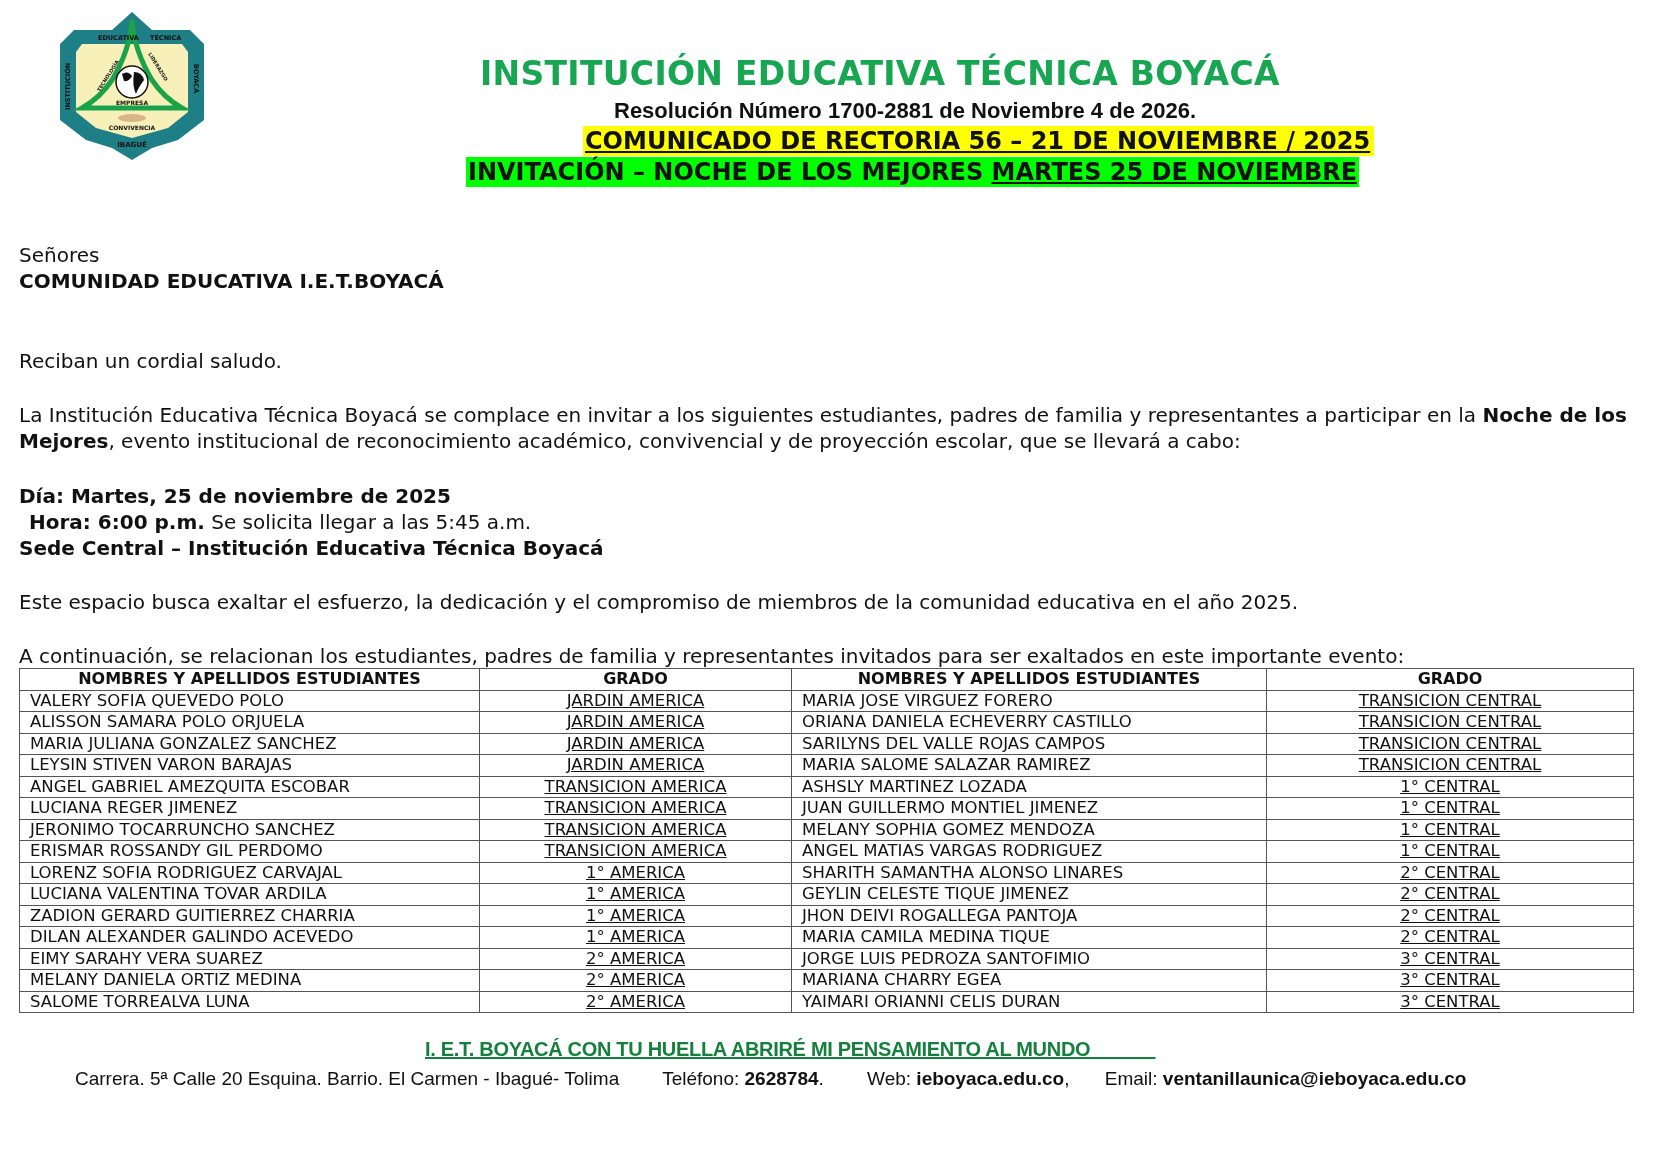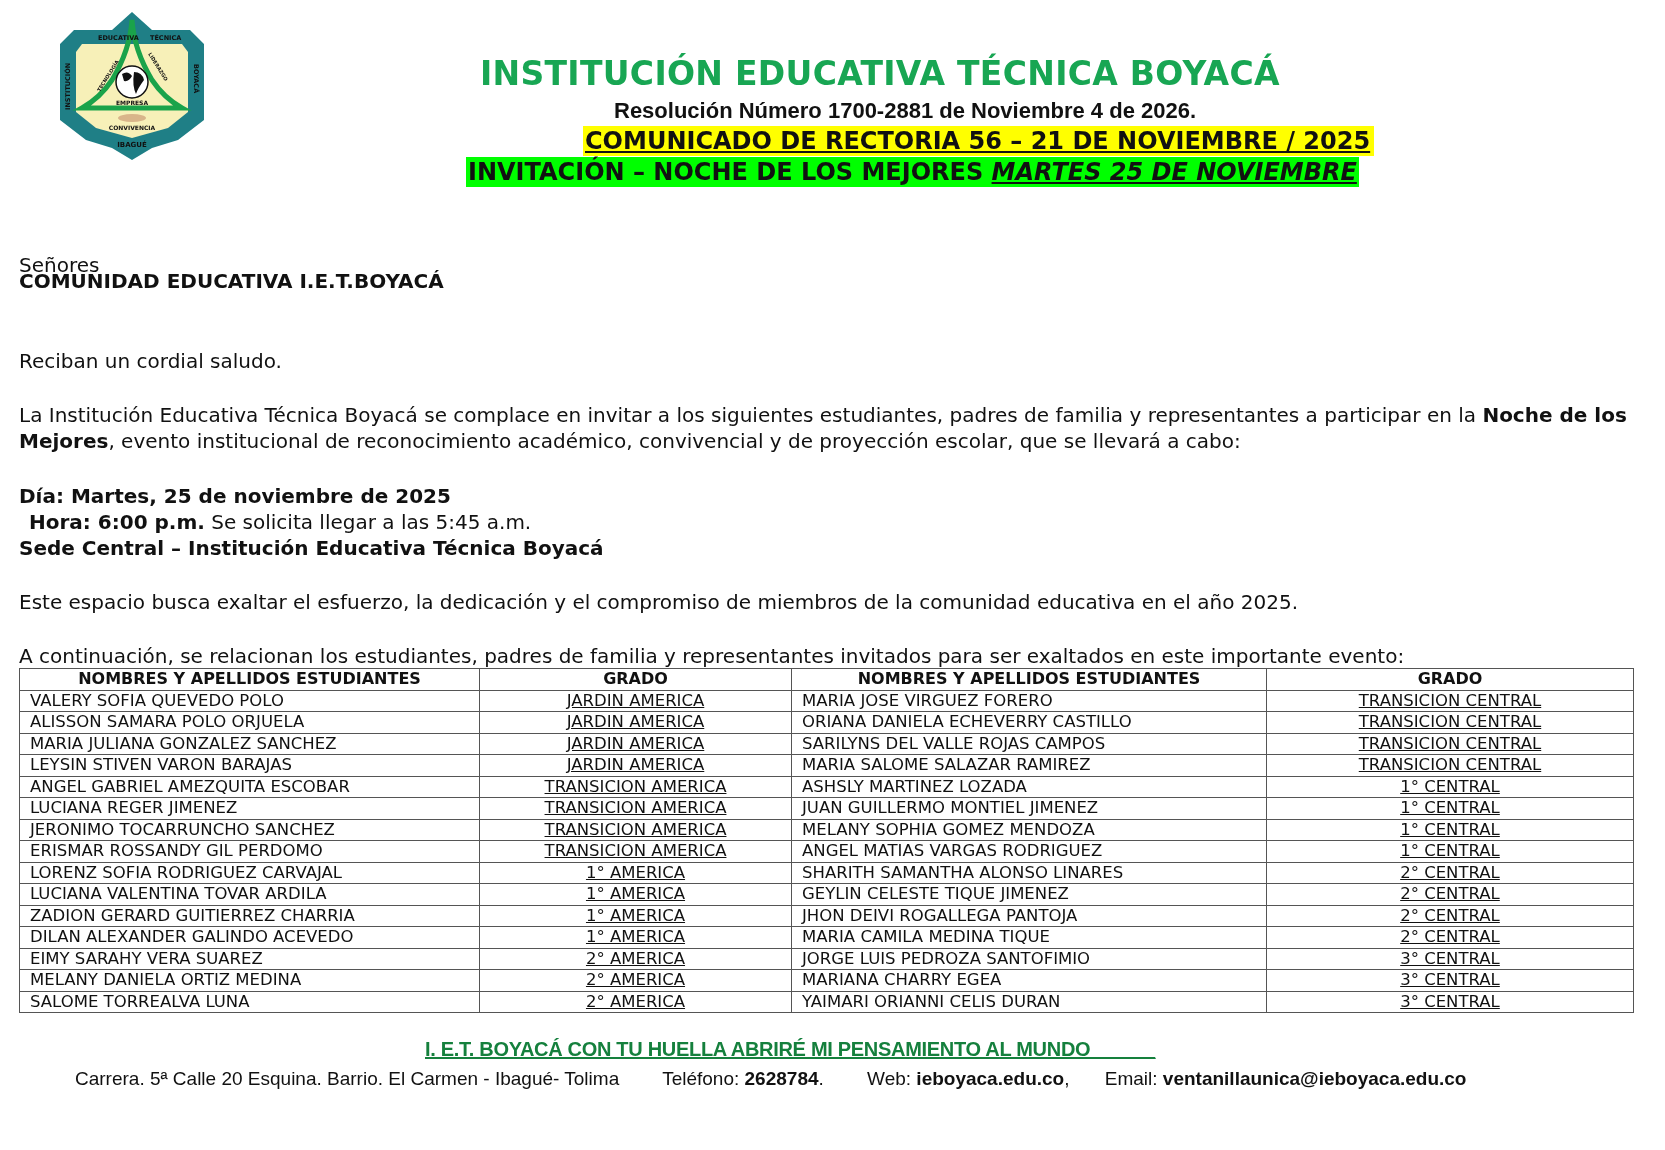--- a/index.html
+++ b/index.html
@@ -22,21 +22,21 @@
     font-size: 22px; color: #111; white-space: nowrap;
   }
   #comunicado {
     left: 583px; top: 126px; background: #ffff00; font-weight: bold; font-size: 24px;
     text-decoration: underline; padding: 0 4px 0 2px; white-space: nowrap; line-height: 30px;
   }
   #invitacion {
     left: 466px; top: 157px; background: #00ff00; font-weight: bold; font-size: 24px;
     padding: 0 2px; white-space: nowrap; line-height: 30px;
   }
-  #invitacion .u { text-decoration: underline; font-style: italic; }
+  #invitacion .u { text-decoration: underline; }
 
   
   .txt { font-size: 20px; line-height: 26px; white-space: nowrap; left: 19px; }
   .b { font-weight: bold; }
   #p-intro { width: 1620px; white-space: normal; }
 
   
   #students-table {
     left: 19px; top: 668px; width: 1614px; border-collapse: collapse;
     font-size: 16.5px; table-layout: fixed;
@@ -82,21 +82,21 @@
     <text x="48" y="82" font-size="5" font-weight="bold" fill="#111" transform="rotate(-58 48 82)" font-family="DejaVu Sans, sans-serif">TECNOLOGÍA</text>
     <text x="96" y="44" font-size="5" font-weight="bold" fill="#111" transform="rotate(58 96 44)" font-family="DejaVu Sans, sans-serif">LIDERAZGO</text>
   </svg>
 </div>
 
 <div id="title" class="abs">INSTITUCIÓN EDUCATIVA TÉCNICA BOYACÁ</div>
 <div id="resolution" class="abs">Resolución Número 1700-2881 de Noviembre 4 de 2026.</div>
 <div id="comunicado" class="abs">COMUNICADO DE RECTORIA 56 – 21 DE NOVIEMBRE   / 2025</div>
 <div id="invitacion" class="abs"><span>INVITACIÓN – NOCHE DE LOS MEJORES </span><span class="u">MARTES 25 DE NOVIEMBRE</span></div>
 
-<div class="abs txt" style="top:252px;">Señores</div>
+<div class="abs txt" style="top:242px;">Señores</div>
 <div class="abs txt b" style="top:268px;">COMUNIDAD EDUCATIVA I.E.T.BOYACÁ</div>
 <div class="abs txt" style="top:348px;">Reciban un cordial saludo.</div>
 <div id="p-intro" class="abs txt" style="top:402px;"><span>La Institución Educativa Técnica Boyacá se complace en invitar a los siguientes estudiantes, padres de familia y representantes a participar en la </span><span class="b">Noche de los Mejores</span><span>, evento institucional de reconocimiento académico, convivencial y de proyección escolar, que se llevará a cabo:</span></div>
 <div class="abs txt b" style="top:483px;">Día: Martes, 25 de noviembre de 2025</div>
 <div class="abs txt" style="top:509px;margin-left:10px;"><span class="b">Hora: 6:00 p.m.</span><span> Se solicita llegar a las 5:45 a.m.</span></div>
 <div class="abs txt b" style="top:535px;">Sede Central – Institución Educativa Técnica Boyacá</div>
 <div class="abs txt" style="top:589px;">Este espacio busca exaltar el esfuerzo, la dedicación y el compromiso de miembros de la comunidad educativa en el año 2025.</div>
 <div class="abs txt" style="top:643px;">A continuación, se relacionan los estudiantes, padres de familia  y representantes invitados para ser exaltados en este importante evento:</div>
 
 <table id="students-table" class="abs">

